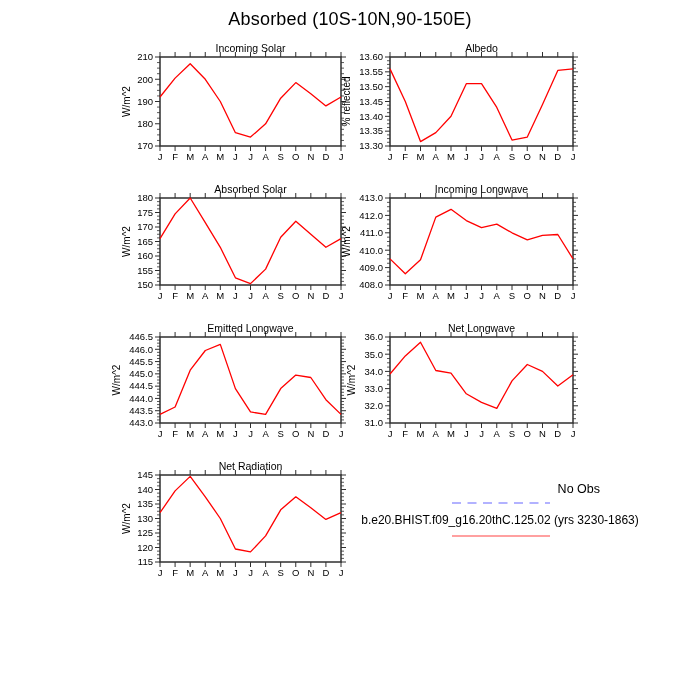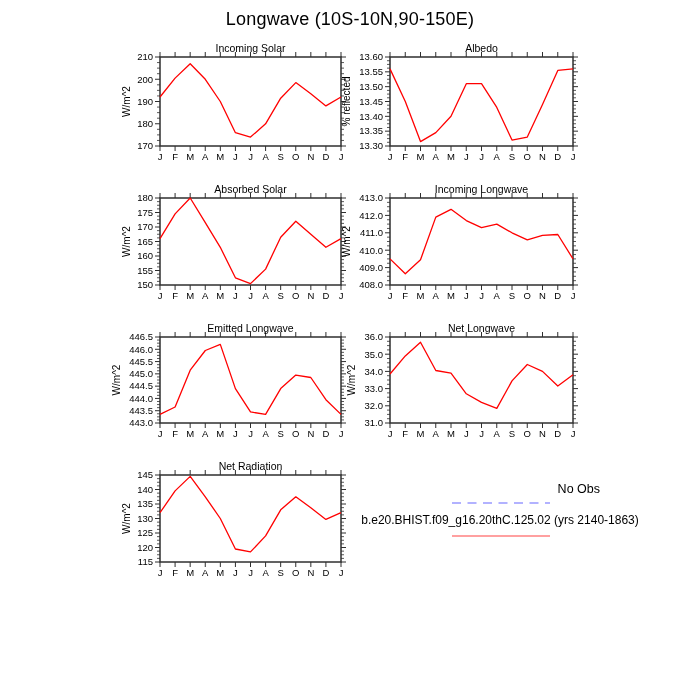--- a/index.html
+++ b/index.html
@@ -14,21 +14,21 @@
                   font-size:12px; color:#000; }
   .legend-line-svg { position:absolute; left:452px; width:98px; height:6px; }
   #noobs-line-svg { top:500px; }
   #model-line-svg { top:533px; }
   svg text { fill:#000; }
 </style>
 </head>
 <body>
 
 <div class="page">
-  <div class="main-title">Longwave (10S-10N,90-150E)</div>
+  <div class="main-title">Absorbed (10S-10N,90-150E)</div>
 
   <svg id="charts" width="700" height="700" viewBox="0 0 700 700">
       <g>
         <rect x="160" y="57" width="181" height="89" fill="none" stroke="#2f2f2f" stroke-width="1.5"></rect>
         <line x1="160" y1="146" x2="160" y2="151" stroke="#2f2f2f" stroke-width="1"></line>
         <line x1="160" y1="52" x2="160" y2="57" stroke="#2f2f2f" stroke-width="1"></line>
         <text font-family="&quot;Liberation Sans&quot;, sans-serif" fill="#000" x="160" y="160" font-size="9.5" text-anchor="middle">J</text>
         <line x1="175.08333333333334" y1="146" x2="175.08333333333334" y2="151" stroke="#2f2f2f" stroke-width="1"></line>
         <line x1="175.08333333333334" y1="52" x2="175.08333333333334" y2="57" stroke="#2f2f2f" stroke-width="1"></line>
         <text font-family="&quot;Liberation Sans&quot;, sans-serif" fill="#000" x="175.08333333333334" y="160" font-size="9.5" text-anchor="middle">F</text>
@@ -710,17 +710,17 @@
         <text font-family="&quot;Liberation Sans&quot;, sans-serif" fill="#000" x="250.5" y="470" font-size="10.5" text-anchor="middle">Net Radiation</text>
         <text font-family="&quot;Liberation Sans&quot;, sans-serif" fill="#000" x="0" y="0" font-size="10" text-anchor="middle" transform="translate(130.1,518.5) rotate(-90)">W/m^2</text>
         <polyline points="160.0,512.7 175.1,490.9 190.2,476.4 205.3,496.8 220.3,518.5 235.4,549.0 250.5,551.9 265.6,535.9 280.7,509.8 295.8,496.8 310.8,507.8 325.9,519.4 341.0,512.7" fill="none" stroke="#ff0000" stroke-width="1.3" stroke-linejoin="round"></polyline>
       </g>
     </svg>
 
   <div class="legend-noobs">No Obs</div>
   <svg id="noobs-line-svg" class="legend-line-svg">
     <line x1="0" y1="3" x2="98" y2="3" stroke="#9999ff" stroke-width="1.7" stroke-dasharray="9 6.5"></line>
   </svg>
-  <div class="legend-model">b.e20.BHIST.f09_g16.20thC.125.02 (yrs 2140-1863)</div>
+  <div class="legend-model">b.e20.BHIST.f09_g16.20thC.125.02 (yrs 3230-1863)</div>
   <svg id="model-line-svg" class="legend-line-svg">
     <line x1="0" y1="3" x2="98" y2="3" stroke="#ff8080" stroke-width="1.5"></line>
   </svg>
 </div>
 
 </body></html>

